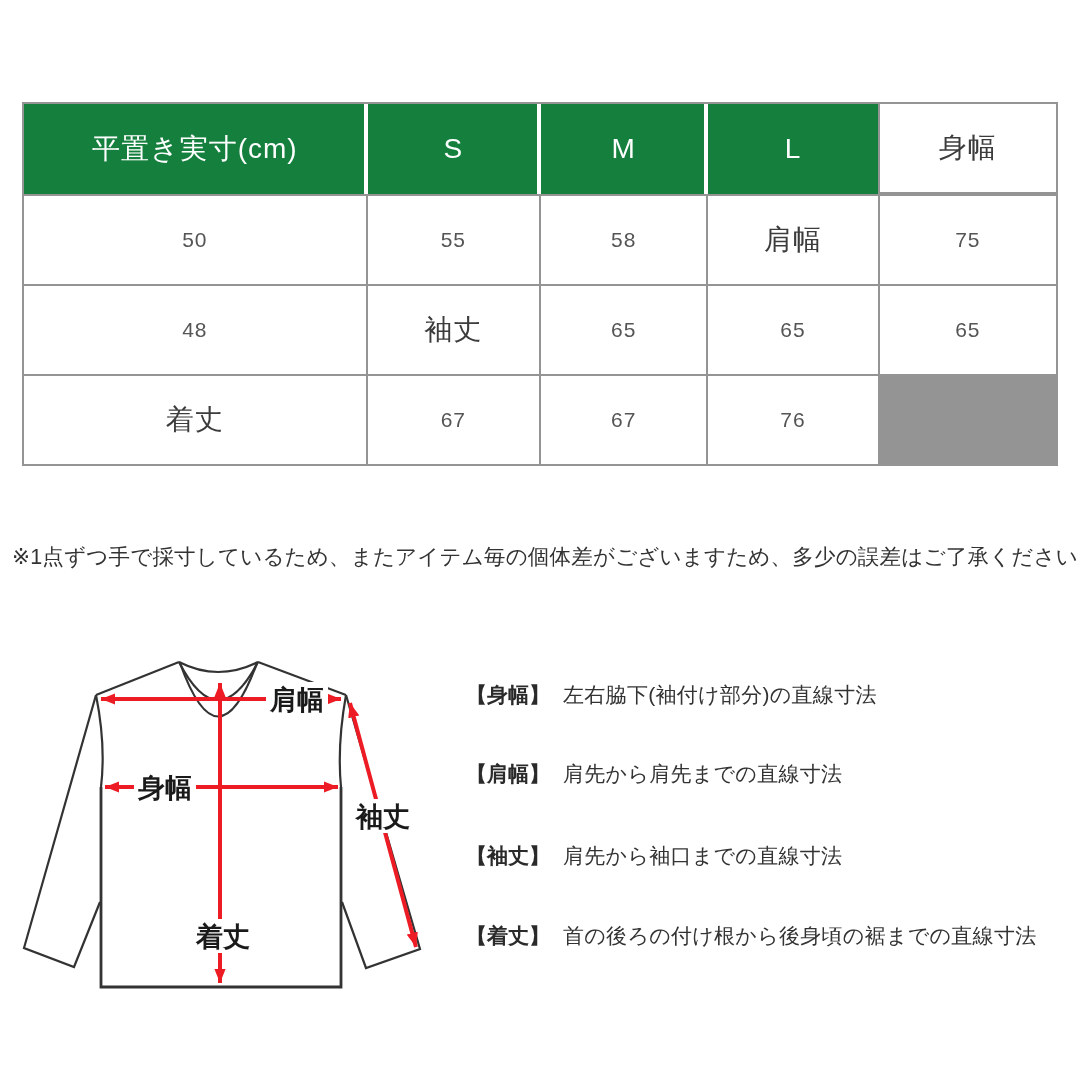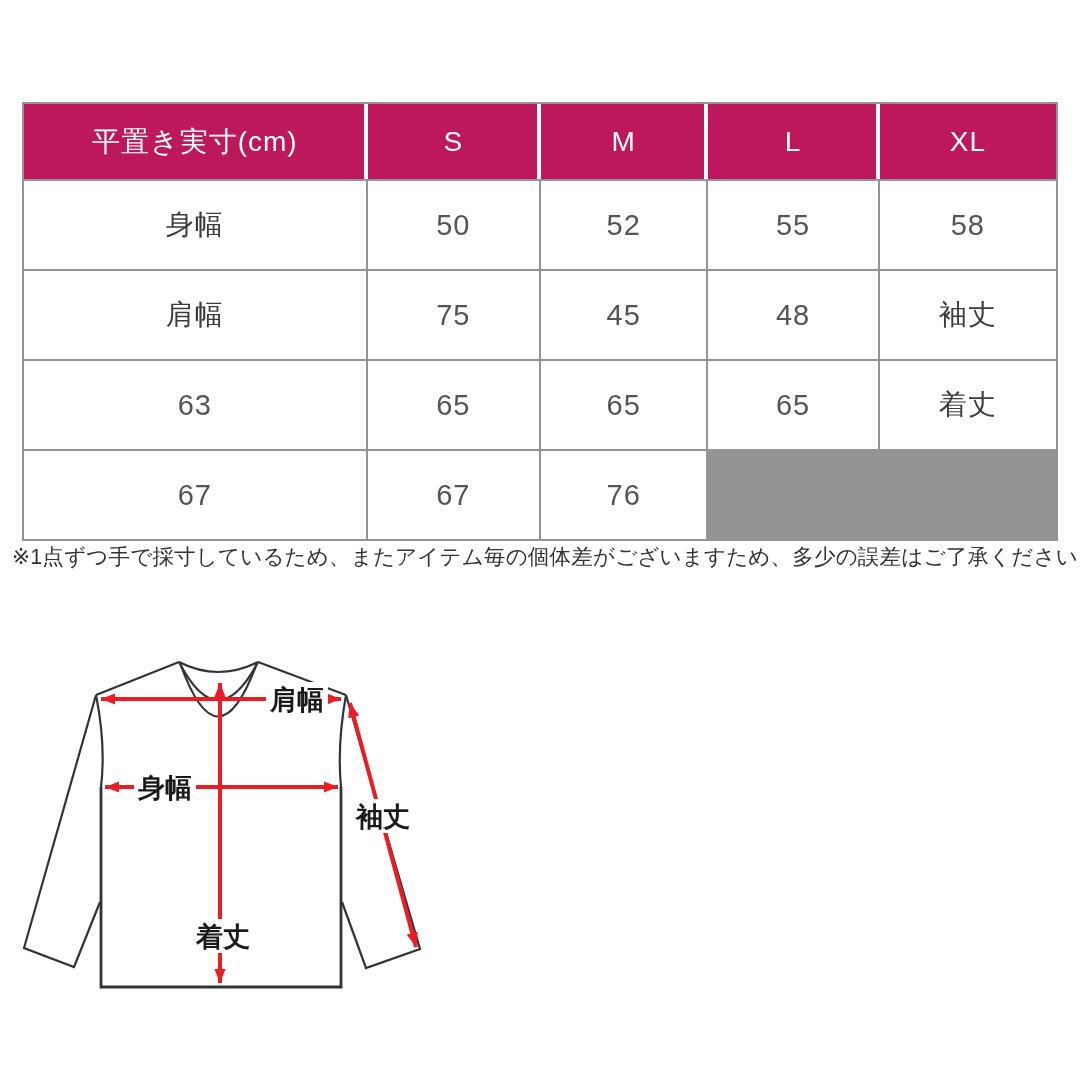--- a/index.html
+++ b/index.html
@@ -16,26 +16,26 @@
     position:absolute; left:22px; top:102px; width:1036px;
     display:grid;
     grid-template-columns:343fr 172fr 166fr 170fr 177fr;
     padding:2px; gap:2px;
     background:#949494;
   }
   .cell {
     background:#ffffff;
     display:flex; align-items:center; justify-content:center;
     height:88px;
-    font-size:29px; color:#555555; letter-spacing:1px;
+    font-size:21px; color:#555555; letter-spacing:1px;
   }
   .row-label { color:#3c3c3c; font-size:28px; }
   .hcell {
-    background:#be185d; color:#ffffff;
-    height:75px; font-size:28px; letter-spacing:1px;
+    background:#15803d; color:#ffffff;
+    height:90px; font-size:28px; letter-spacing:1px;
   }
   .hcell:not(.corner) { box-shadow:-4px 0 0 #ffffff; }
 
   
   .note {
     position:absolute; left:12px; top:543px; width:1068px;
     font-size:21.5px; color:#333333; letter-spacing:0.2px;
     line-height:28px; white-space:nowrap;
   }
 
@@ -62,35 +62,31 @@
 </head>
 <body>
 
 <div class="page">
 
   <div class="size-table">
     <div class="cell hcell corner">平置き実寸(cm)</div>
     <div class="cell hcell">S</div>
     <div class="cell hcell">M</div>
     <div class="cell hcell">L</div>
-    <div class="cell hcell">XL</div>
 
     <div class="cell row-label">身幅</div>
     <div class="cell">50</div>
-    <div class="cell">52</div>
     <div class="cell">55</div>
     <div class="cell">58</div>
 
     <div class="cell row-label">肩幅</div>
     <div class="cell">75</div>
-    <div class="cell">45</div>
     <div class="cell">48</div>
 
     <div class="cell row-label">袖丈</div>
-    <div class="cell">63</div>
     <div class="cell">65</div>
     <div class="cell">65</div>
     <div class="cell">65</div>
 
     <div class="cell row-label">着丈</div>
     <div class="cell">67</div>
     <div class="cell">67</div>
     <div class="cell">76</div>
   </div>
 
@@ -131,14 +127,32 @@
         <rect x="352" y="169" width="62" height="34"></rect>
       </g>
 
       <text class="dlabel" x="297" y="79" text-anchor="middle">肩幅</text>
       <text class="dlabel" x="165" y="167" text-anchor="middle">身幅</text>
       <text class="dlabel" x="223" y="316" text-anchor="middle">着丈</text>
       <text class="dlabel" x="383" y="196" text-anchor="middle">袖丈</text>
     </svg>
   </div>
 
+  <div class="defs-col">
+    <div class="def-row">
+      <span class="def-term">【身幅】</span>
+      <span class="def-desc">左右脇下(袖付け部分)の直線寸法</span>
+    </div>
+    <div class="def-row">
+      <span class="def-term">【肩幅】</span>
+      <span class="def-desc">肩先から肩先までの直線寸法</span>
+    </div>
+    <div class="def-row">
+      <span class="def-term">【袖丈】</span>
+      <span class="def-desc">肩先から袖口までの直線寸法</span>
+    </div>
+    <div class="def-row">
+      <span class="def-term">【着丈】</span>
+      <span class="def-desc">首の後ろの付け根から後身頃の裾までの直線寸法</span>
+    </div>
+  </div>
 
 </div>
 
 </body></html>

